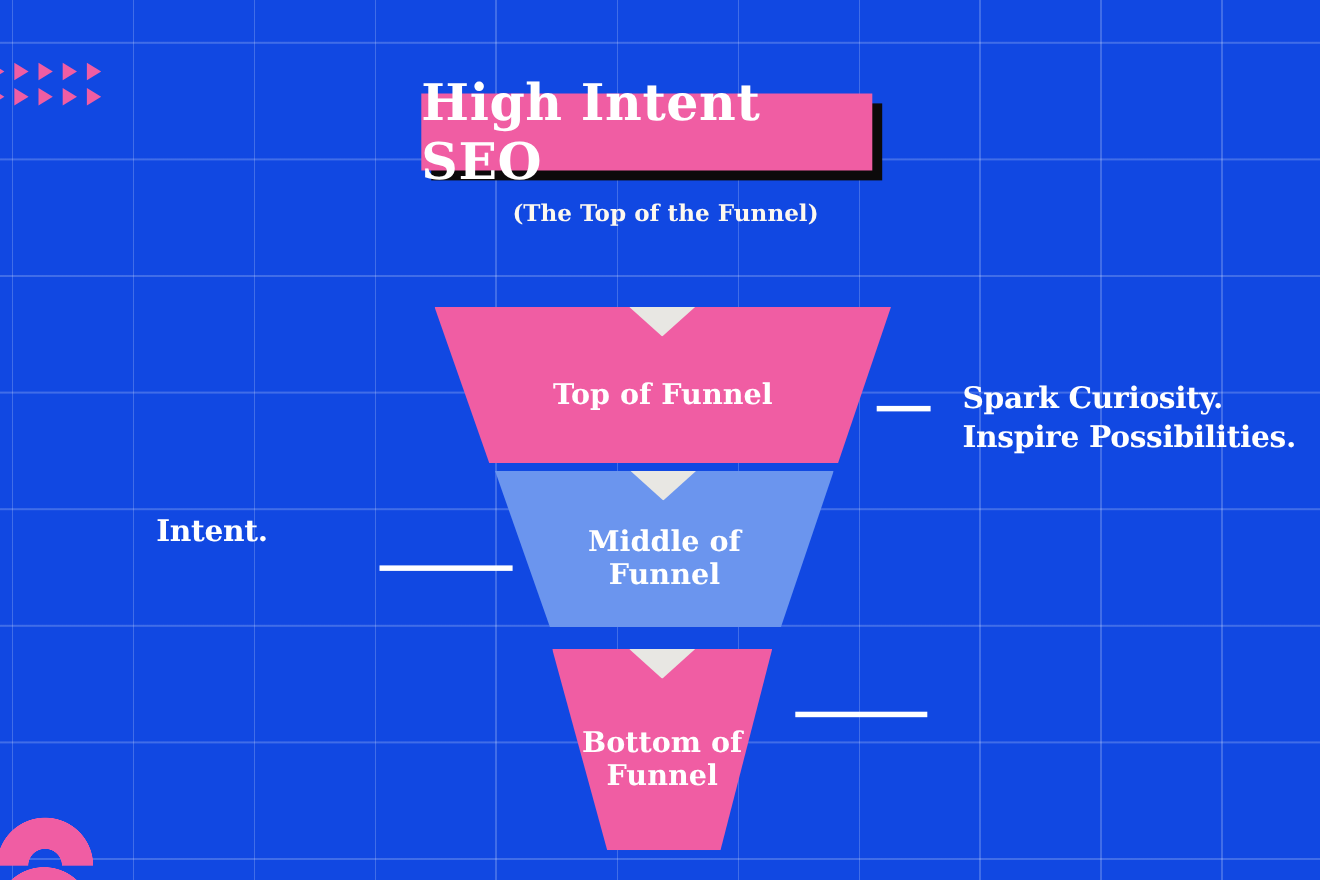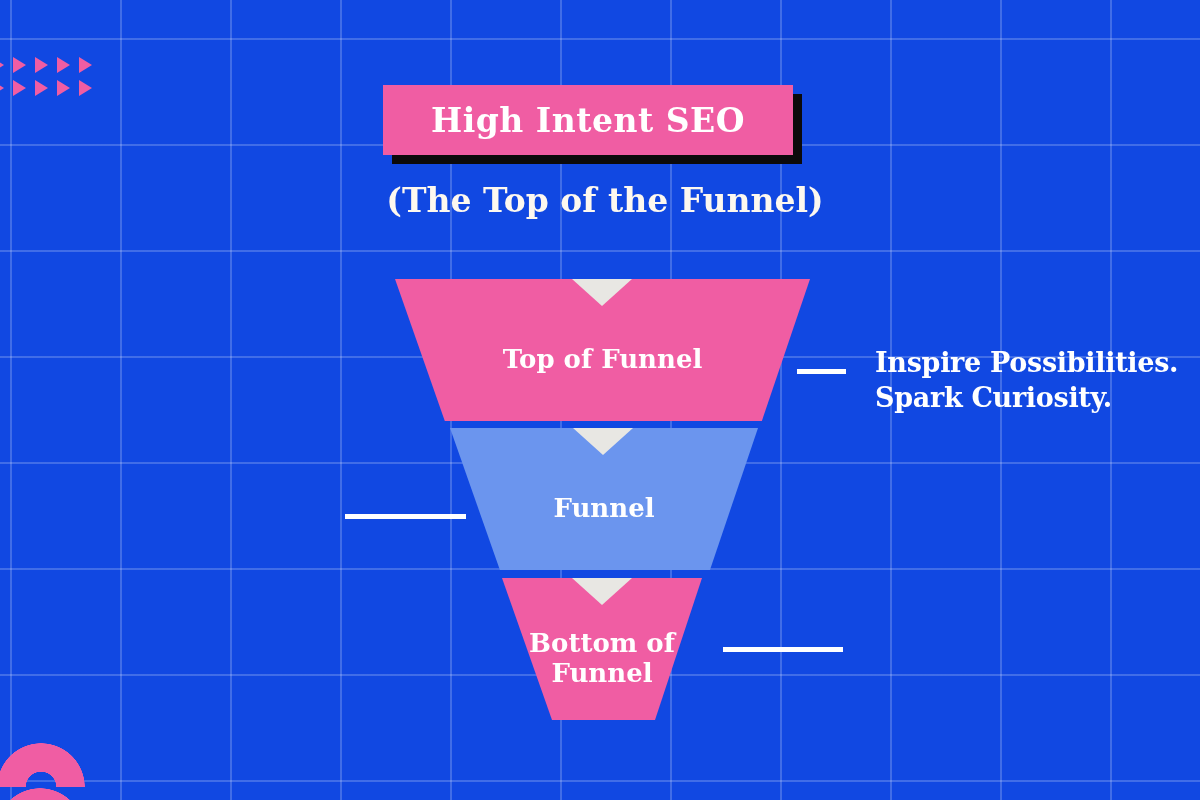--- a/index.html
+++ b/index.html
@@ -37,39 +37,39 @@
        border-top:8px solid transparent;border-bottom:8px solid transparent;}
 
   
   .title-box{
     position:absolute;left:383px;top:85px;width:410px;height:70px;
     background:var(--pink);
     box-shadow:9px 9px 0 var(--shadow);
     display:flex;align-items:center;justify-content:center;
   }
   .title-box h1{
-    font-size:33px;font-weight:bold;color:var(--text);letter-spacing:.5px;
+    font-size:46px;font-weight:bold;color:var(--text);letter-spacing:.5px;
   }
   .subtitle{
     position:absolute;left:375px;top:181px;width:460px;
-    text-align:center;font-size:33px;font-weight:bold;color:var(--subtitle-text);
+    text-align:center;font-size:21px;font-weight:bold;color:var(--subtitle-text);
   }
 
   
   .seg{position:absolute;}
   .seg-top{
     left:395px;top:279px;width:415px;height:142px;background:var(--pink);
     clip-path:polygon(0 0,100% 0,88.4% 100%,12% 100%);
   }
   .seg-mid{
     left:450px;top:428px;width:308px;height:142px;background:var(--mid-blue);
     clip-path:polygon(0 0,100% 0,84.4% 100%,16.2% 100%);
   }
   .seg-bot{
-    left:502px;top:578px;width:200px;height:142px;background:var(--pink);
+    left:502px;top:590px;width:200px;height:183px;background:var(--pink);
     clip-path:polygon(0 0,100% 0,76.5% 100%,25% 100%);
   }
   .chev{
     position:absolute;top:0;width:60px;height:27px;background:var(--chevron);
     clip-path:polygon(0 0,100% 0,50% 100%);
   }
   .seg-top .chev{left:177px;}
   .seg-mid .chev{left:123px;}
   .seg-bot .chev{left:70px;}
   .seg-label{
@@ -132,39 +132,41 @@
   <div class="seg seg-top">
     <span class="chev"></span>
     <span class="seg-label">
       <span>Top of Funnel</span>
     </span>
   </div>
 
   <div class="seg seg-mid">
     <span class="chev"></span>
     <span class="seg-label">
+      <span>Middle of</span>
       <span>Funnel</span>
     </span>
   </div>
 
   <div class="seg seg-bot">
     <span class="chev"></span>
     <span class="seg-label">
       <span>Bottom of</span>
       <span>Funnel</span>
     </span>
   </div>
 
   <div class="ann-line line-tr"></div>
   <div class="ann ann-tr">
+    <span>Spark Curiosity.</span>
     <span>Inspire Possibilities.</span>
-    <span>Spark Curiosity.</span>
   </div>
 
   <div class="ann ann-ml">
+    <span>Intent.</span>
   </div>
   <div class="ann-line line-ml"></div>
 
   <div class="ann-line line-br"></div>
 
   <div class="arch arch-1"></div>
   <div class="arch arch-2"></div>
 
 </div>
 

